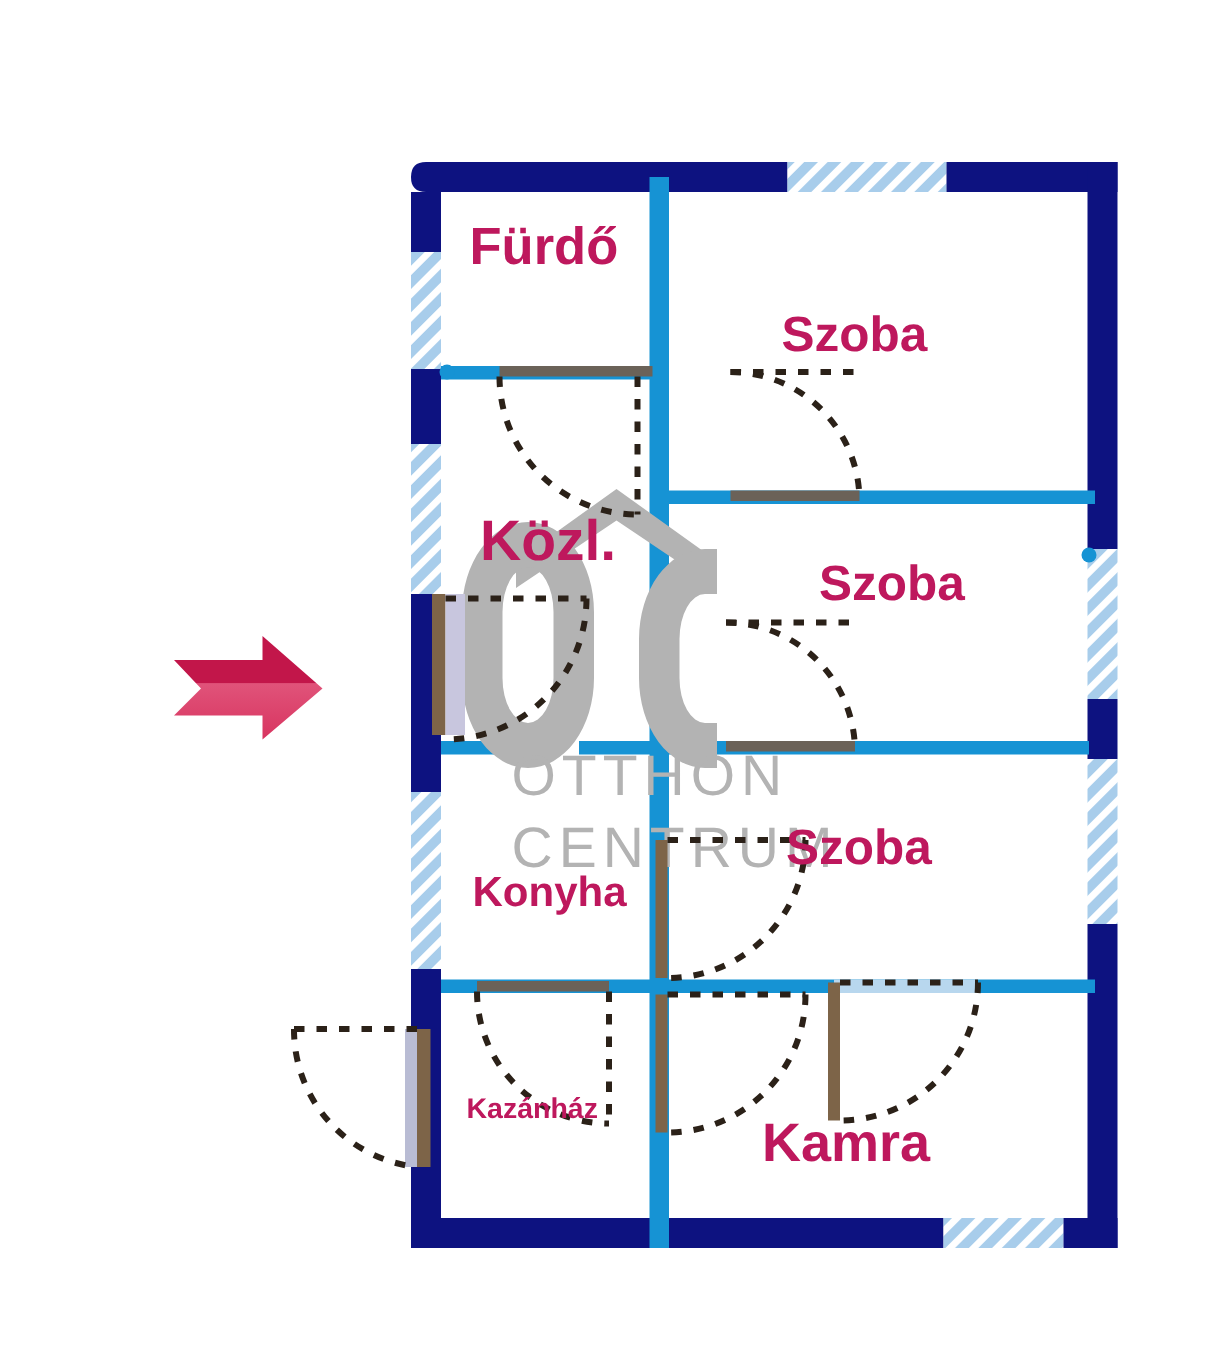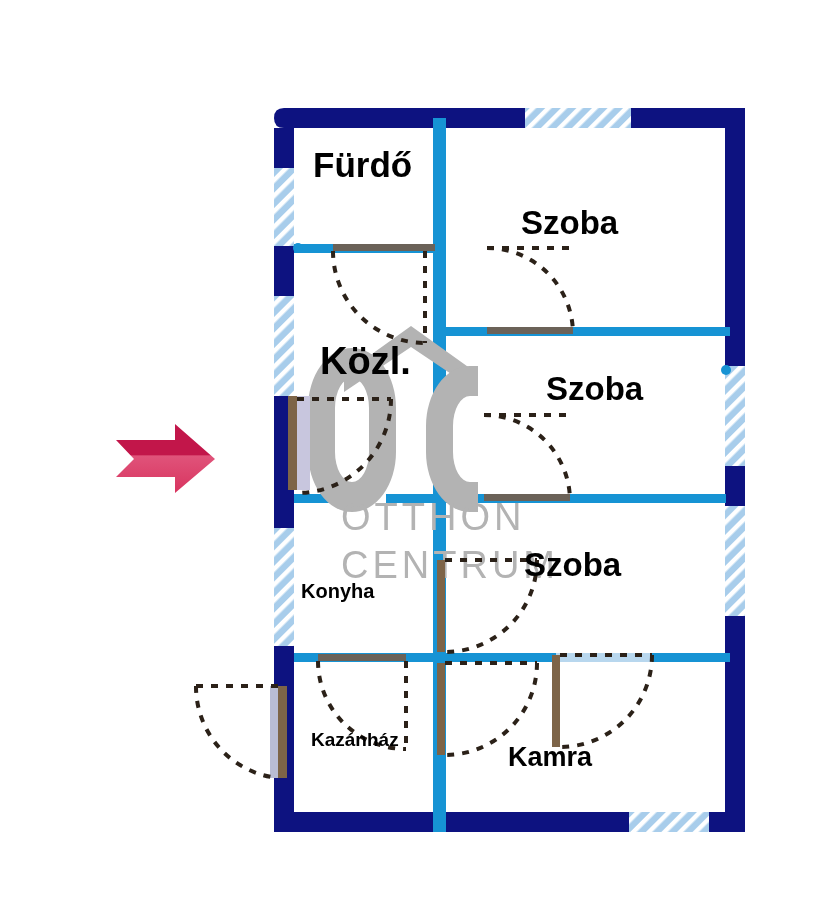--- a/index.html
+++ b/index.html
@@ -4,35 +4,35 @@
 <style>
   html,body{margin:0;padding:0;background:#ffffff;}
   body{
     width:820px;height:900px;position:relative;overflow:hidden;
     font-family:"Liberation Sans", sans-serif;
   }
   #stage{position:absolute;left:0;top:0;width:820px;height:900px;}
   .fp-svg{position:absolute;left:0;top:0;width:820px;height:900px;}
   .room-label{
     position:absolute;
-    color:#000000;
+    color:#be185d;
     font-weight:bold;
     white-space:nowrap;
     font-family:"Liberation Sans", sans-serif;
     letter-spacing:0px;
     line-height:1;
   }
   .lbl-furdo{left:313px;top:147px;font-size:35px;}
   .lbl-szoba1{left:521px;top:206px;font-size:33px;}
   .lbl-szoba2{left:546px;top:372px;font-size:33px;}
   .lbl-szoba3{left:524px;top:548px;font-size:33px;}
   .lbl-kozl{left:320px;top:342px;font-size:38px;}
-  .lbl-konyha{left:301px;top:581px;font-size:20px;}
+  .lbl-konyha{left:315px;top:581px;font-size:28px;}
   .lbl-kazanhaz{left:311px;top:730px;font-size:19px;}
-  .lbl-kamra{left:508px;top:744px;font-size:27px;}
+  .lbl-kamra{left:508px;top:744px;font-size:36px;}
 </style>
 </head>
 <body>
 
 <div id="stage">
 
   <svg class="fp-svg" viewBox="0 0 820 900">
     <defs>
 
       <pattern id="winHatch" width="11" height="11" patternUnits="userSpaceOnUse" patternTransform="rotate(45)">

